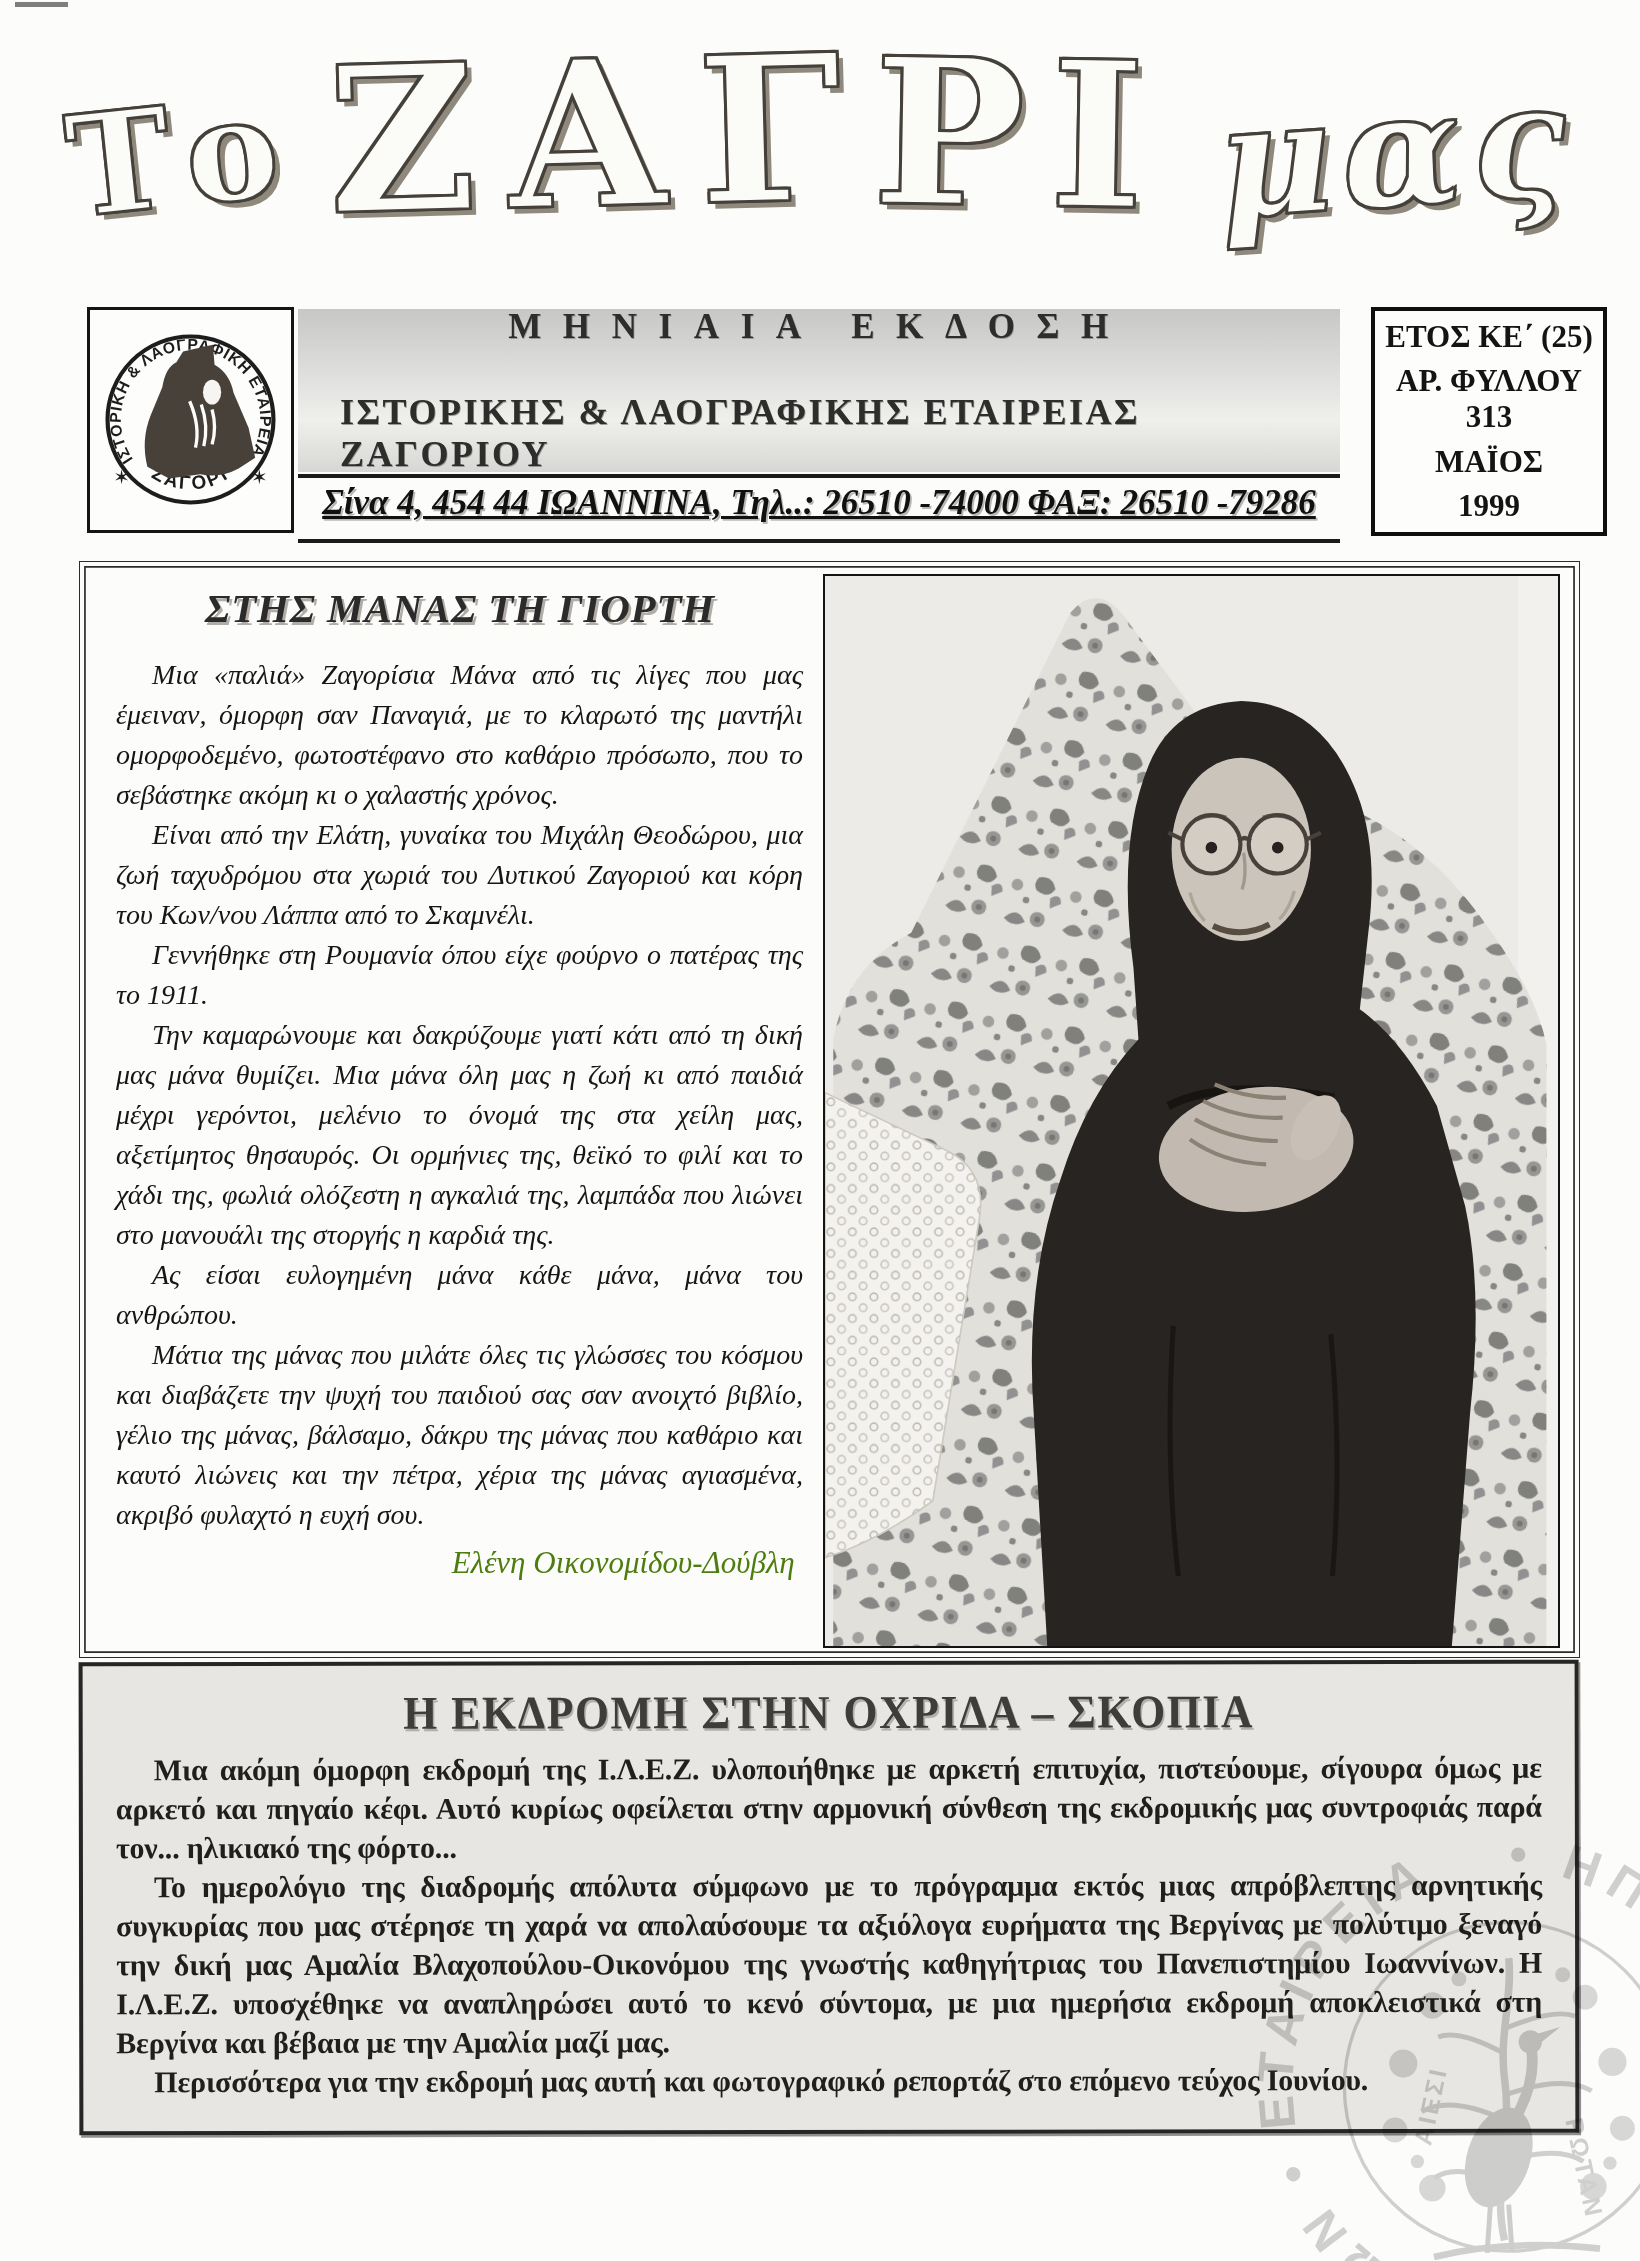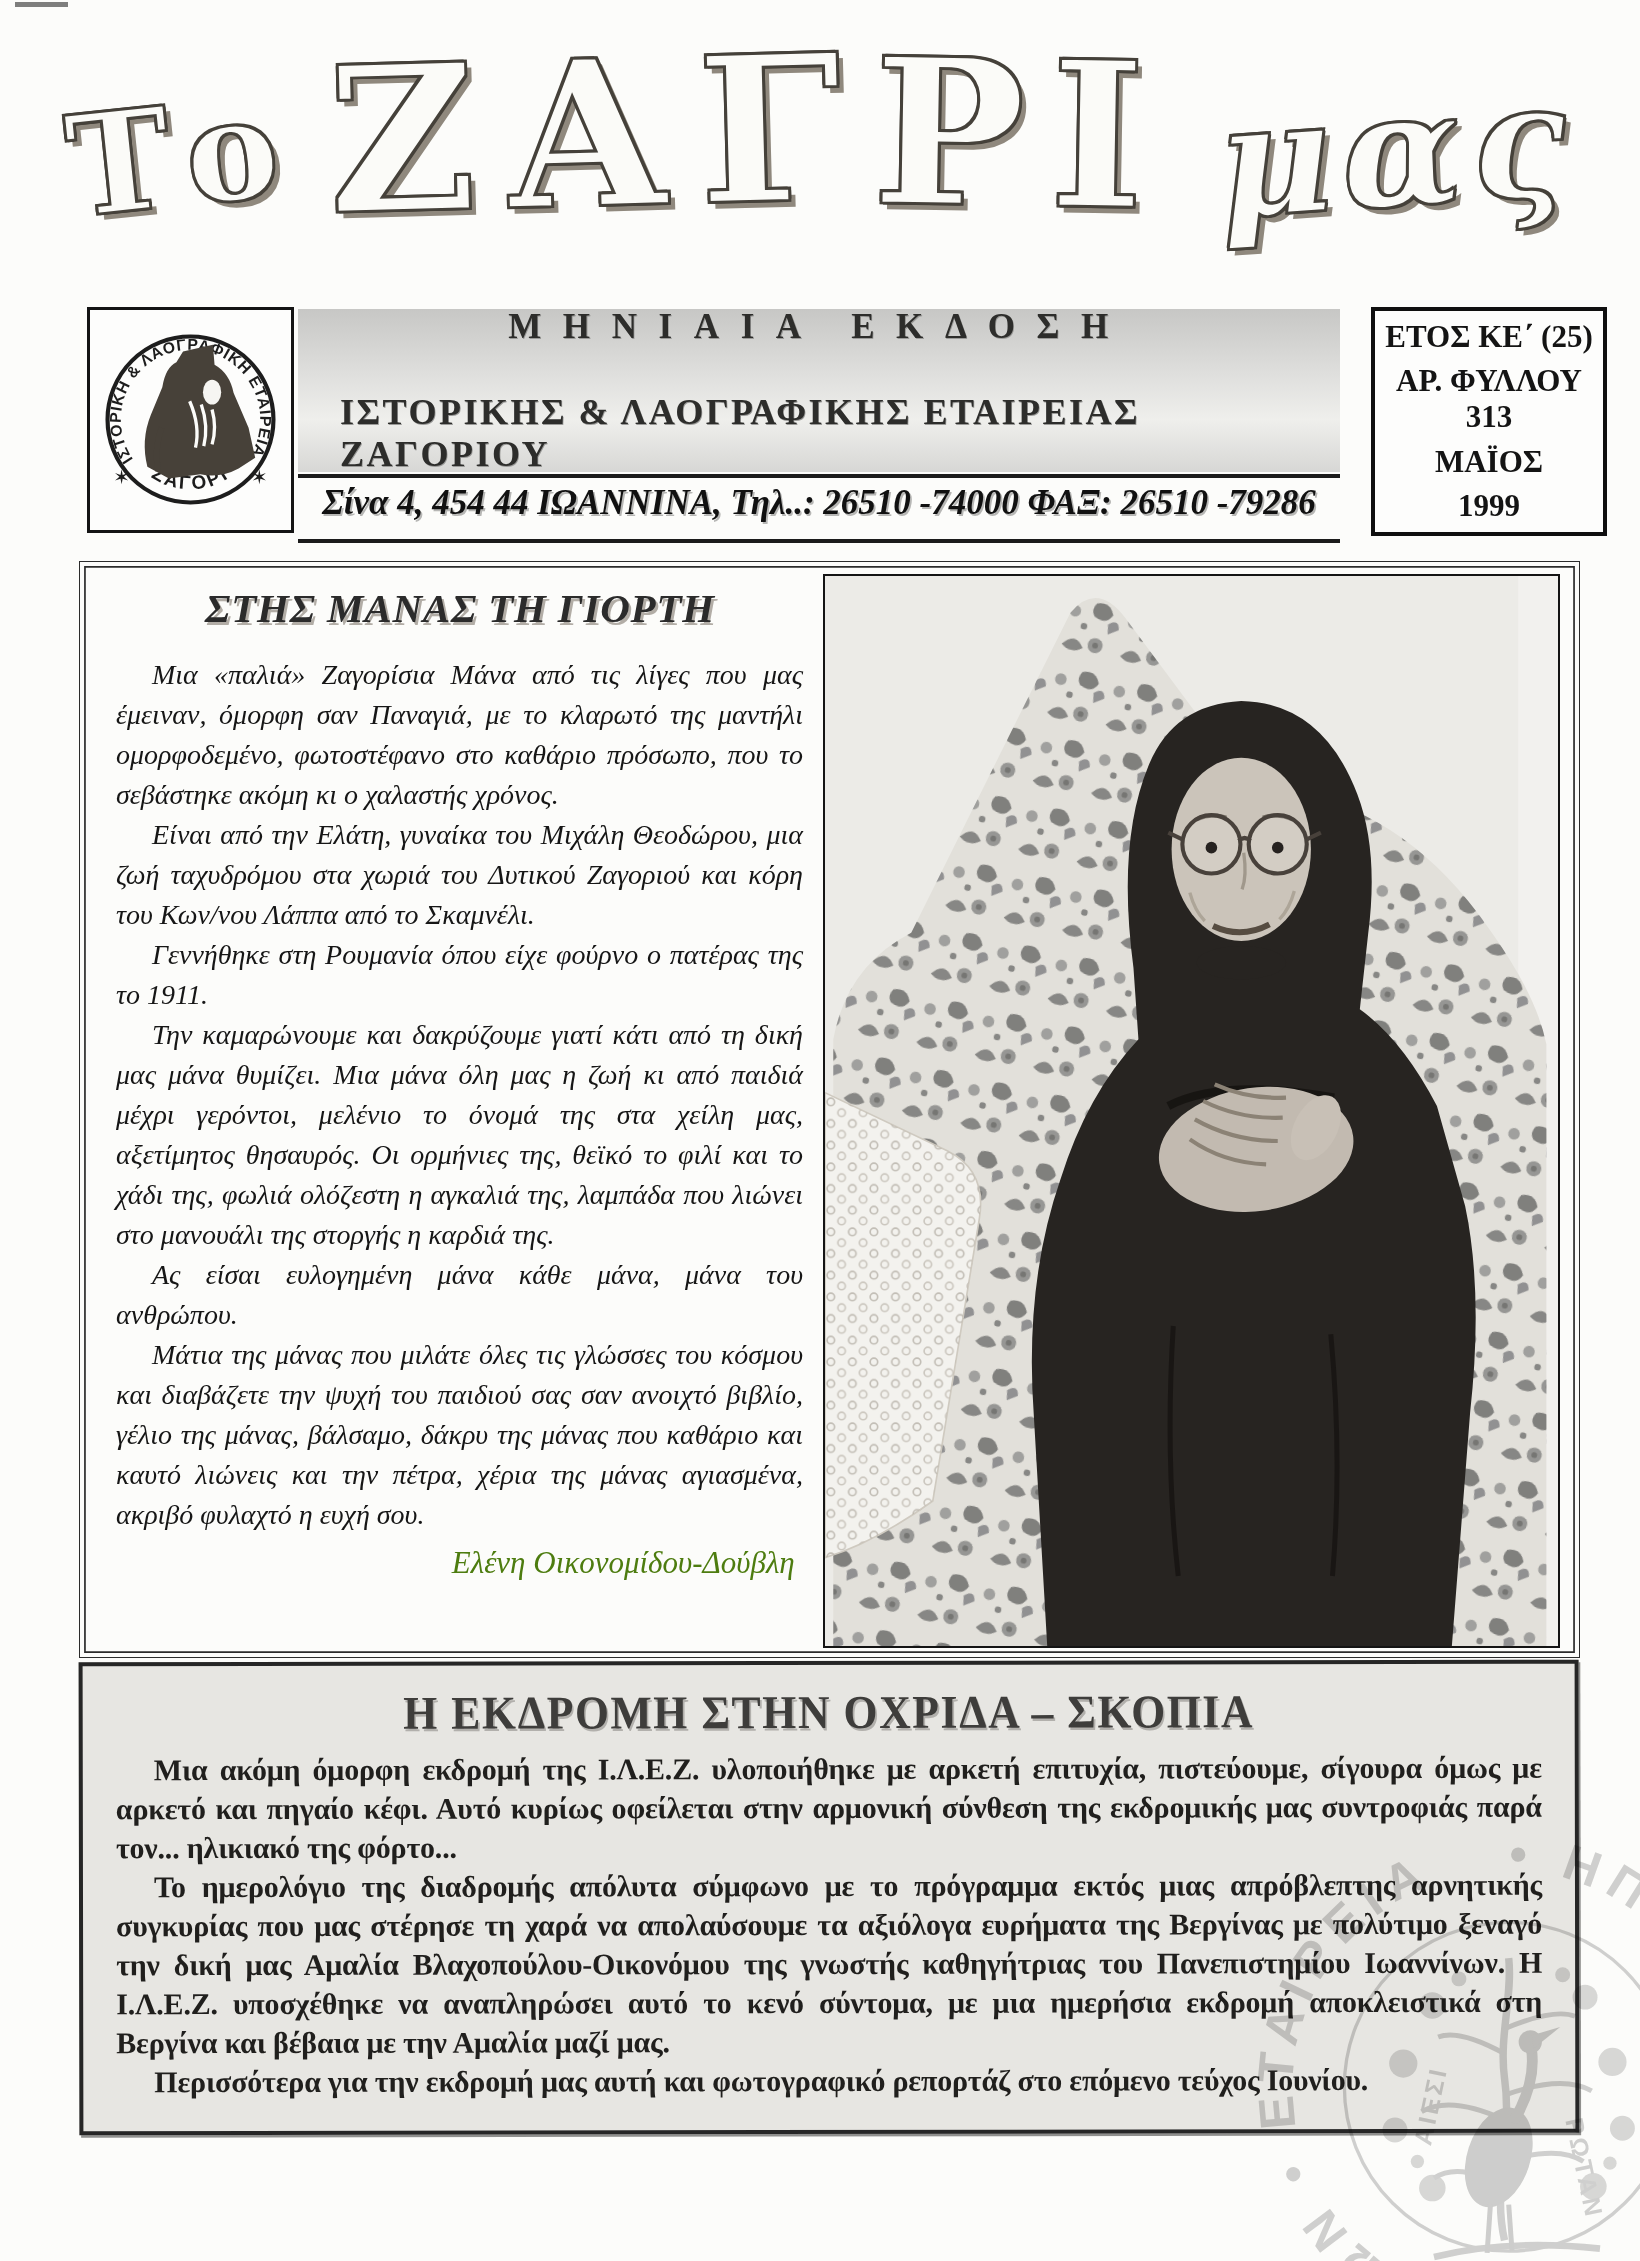--- a/index.html
+++ b/index.html
@@ -40,20 +40,21 @@
     display:flex;flex-direction:column;justify-content:center;align-items:center;gap:24px;
   }
   .band-line1{font:700 35px "Liberation Serif",serif;letter-spacing:21.6px;color:#2d2d2b;text-shadow:0.8px 0.8px 0 #9a9a98;}
   .band-line2{font:700 36px "Liberation Serif",serif;letter-spacing:2.5px;color:#2d2d2b;margin-top:20px;text-shadow:0.8px 0.8px 0 #9a9a98;margin-left:42px;}
   .rule{position:absolute;left:298px;width:1042px;height:4.1px;background:#1b1b1b;}
   .rule-a{top:474px;} .rule-b{top:539px;}
   .address{
     position:absolute;left:298px;top:483px;width:1042px;height:53px;line-height:53px;
     text-align:center;font:italic 700 35px "Liberation Serif",serif;color:#111;
     text-shadow:1.7px 1.7px 0 #b7b7b5;
+    text-decoration:underline;
   }
   .issue-box{
     position:absolute;left:1345px;top:307px;width:236px;height:229px;box-sizing:border-box;
     border:4.1px solid #0f0f0f;background:#fdfdfc;
     display:flex;flex-direction:column;justify-content:space-evenly;align-items:center;
     font:700 31px "Liberation Serif",serif;color:#141414;text-align:center;margin-left:26px;
   }
 
   
   .a1-frame{

